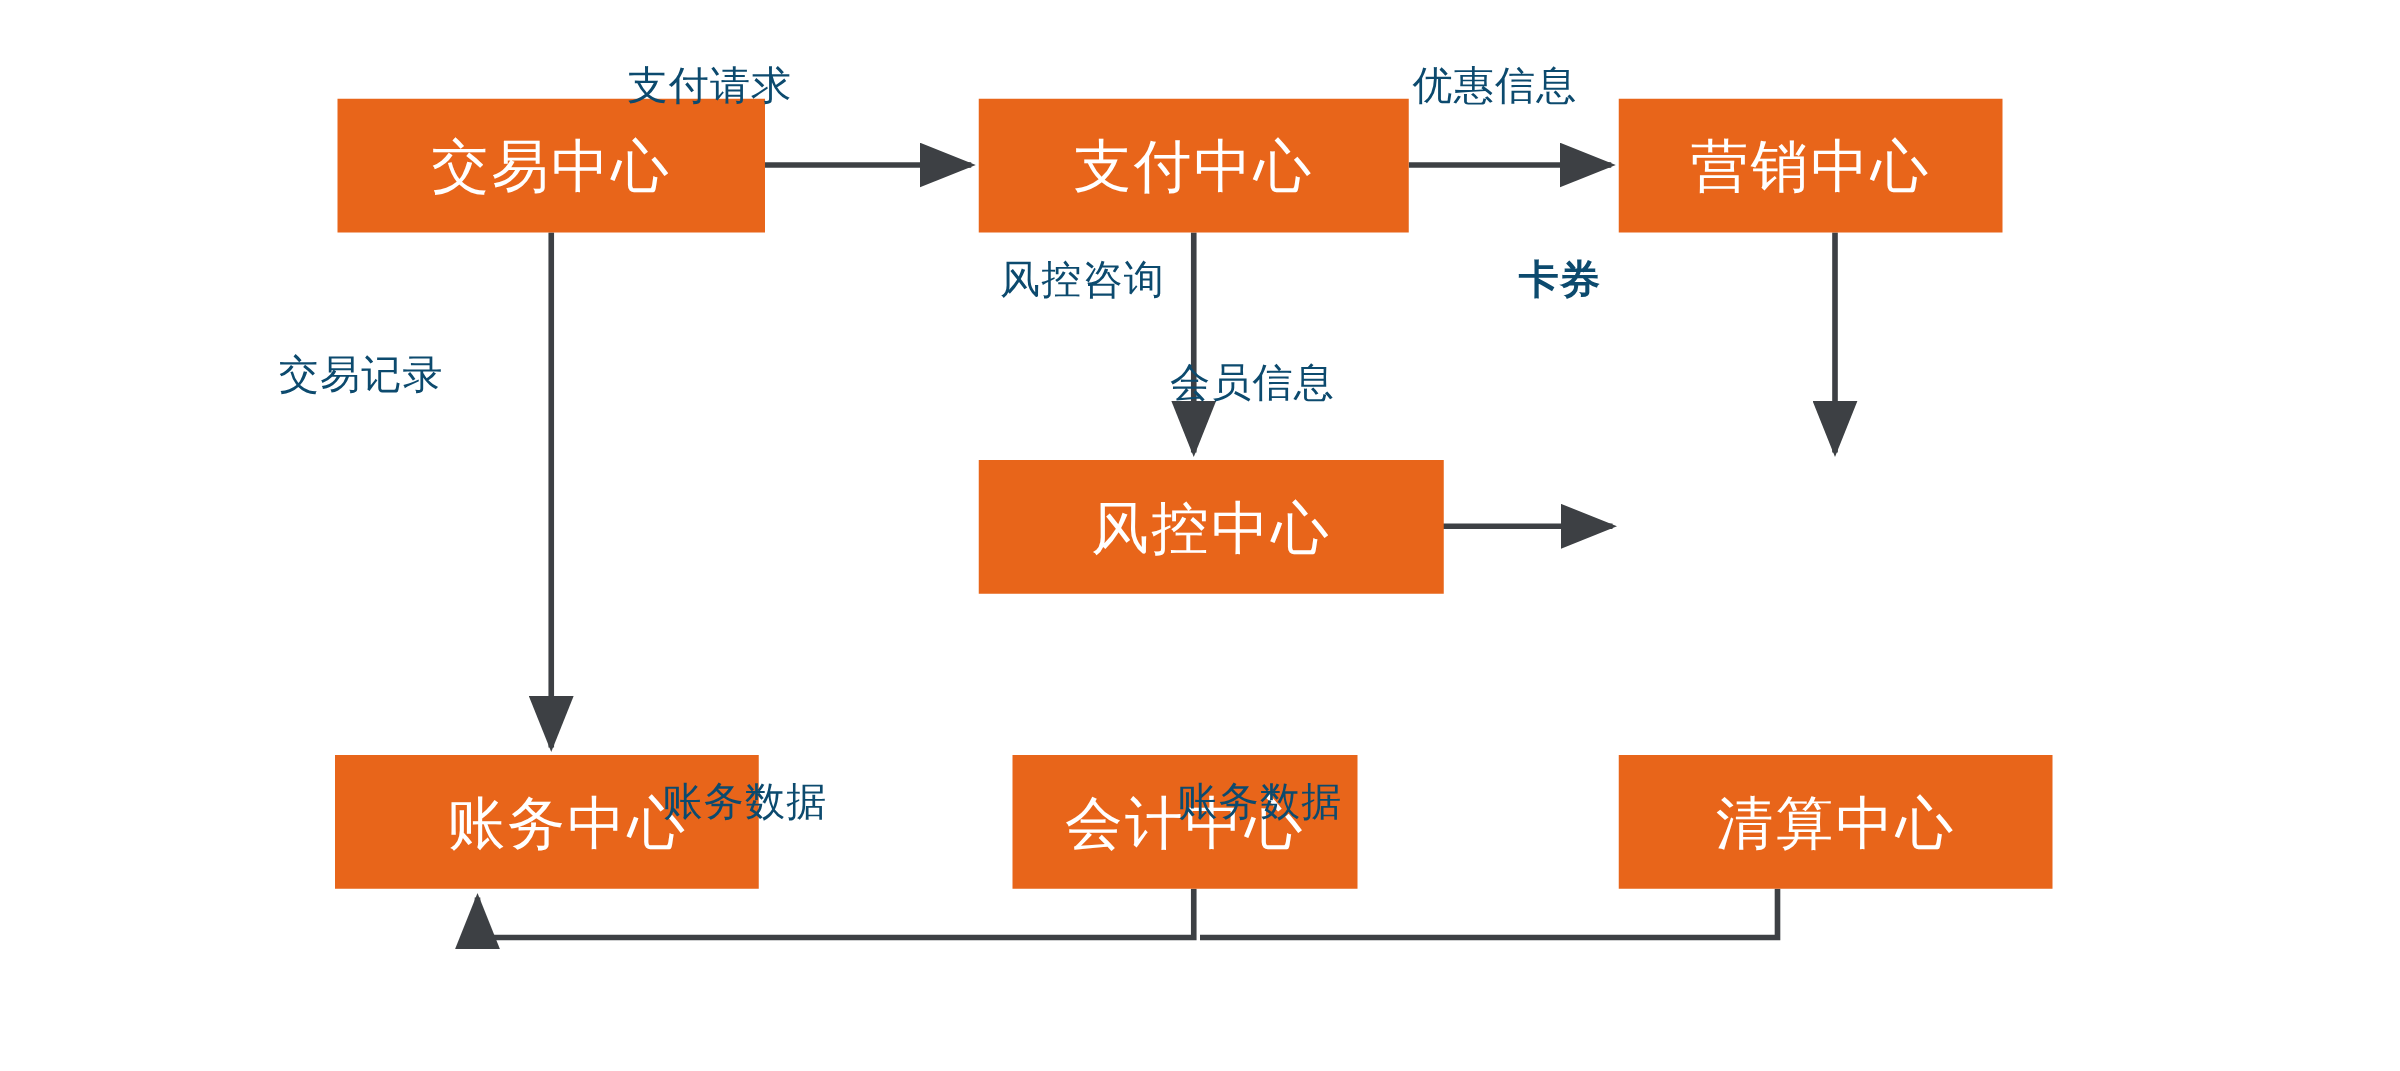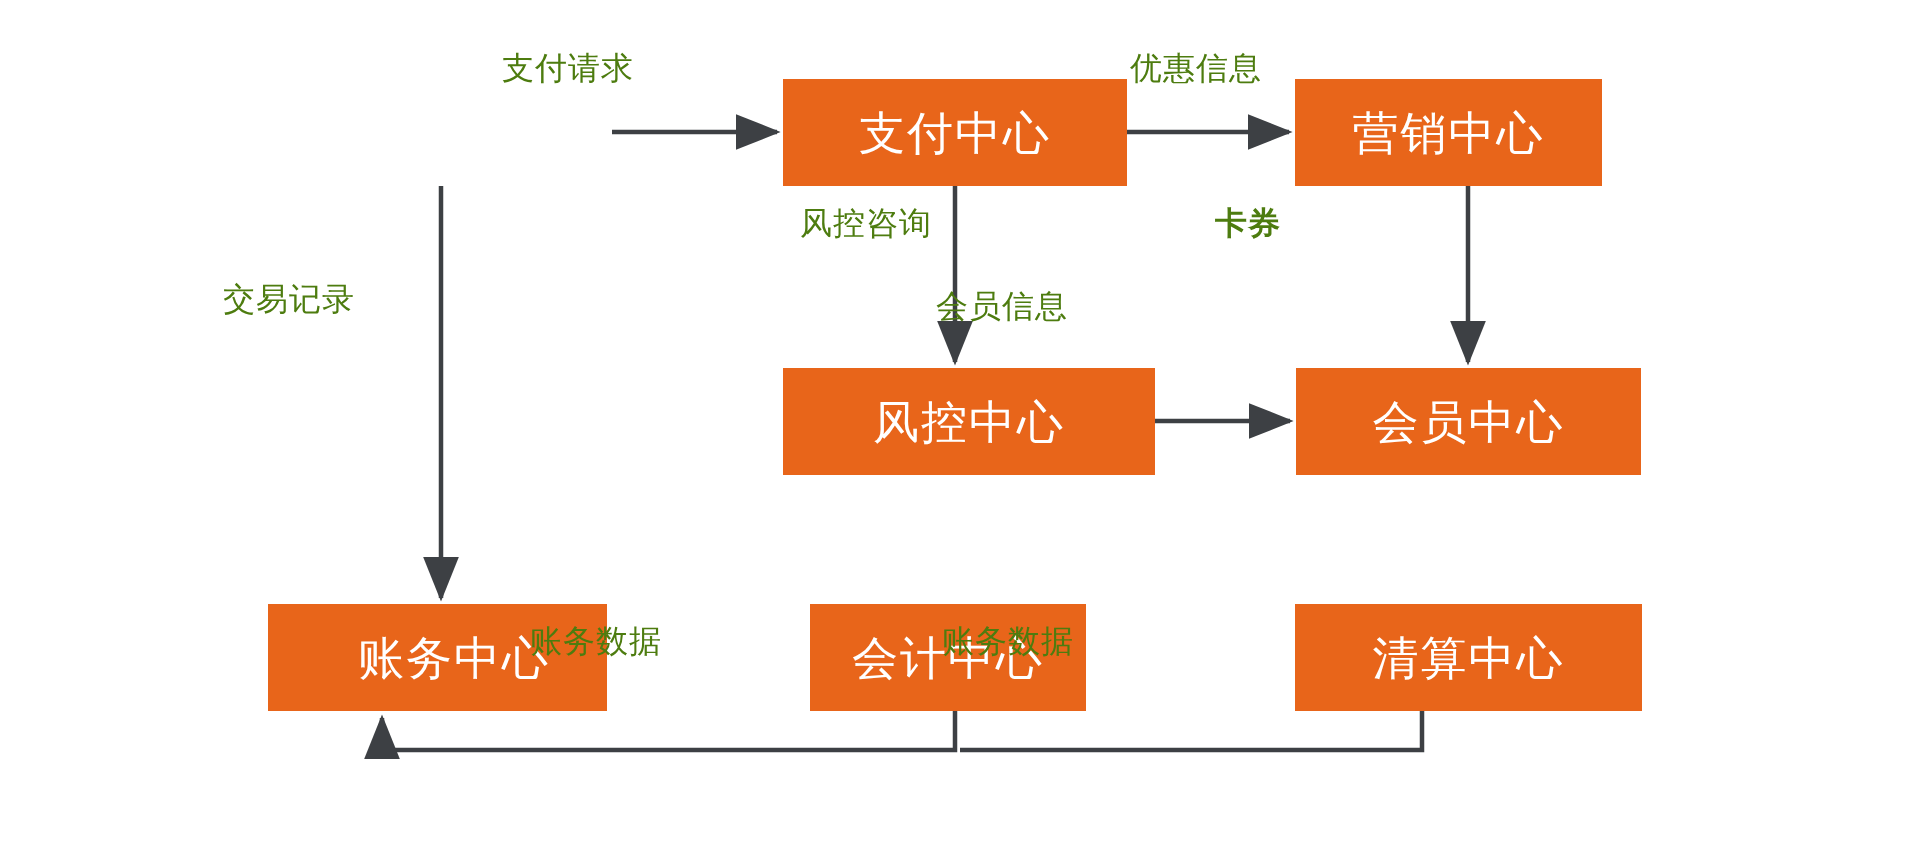--- a/index.html
+++ b/index.html
@@ -34,21 +34,21 @@
     color: #ffffff;
     font-size: 46px;
     font-weight: 400;
     letter-spacing: 2px;
     line-height: 1;
     box-sizing: border-box;
     user-select: none;
   }
   .edge-label {
     position: absolute;
-    color: #4d7c0f;
+    color: #0c4a6e;
     font-size: 32px;
     font-weight: 400;
     letter-spacing: 1px;
     line-height: 1;
     white-space: nowrap;
     user-select: none;
   }
 </style>
 </head>
 <body>
@@ -72,36 +72,36 @@
 
     <path d="M 1127,421 L 1290,421" stroke="#3D4044" stroke-width="4.5" fill="none" marker-end="url(#arrowhead)"></path>
 
     <path d="M 441,186 L 441,598" stroke="#3D4044" stroke-width="4.5" fill="none" marker-end="url(#arrowhead)"></path>
 
     <path d="M 955,711 L 955,750 L 382,750 L 382,718" stroke="#3D4044" stroke-width="4.5" fill="none" marker-end="url(#arrowhead)"></path>
 
     <path d="M 1422,711 L 1422,750 L 960,750" stroke="#3D4044" stroke-width="4.5" fill="none"></path>
   </svg>
 
+  <div class="node" style="left:270px; top:79px; width:342px; height:107px;">
+    <span>交易中心</span>
+  </div>
 
   <div class="node" style="left:783px; top:79px; width:344px; height:107px;">
     <span>支付中心</span>
   </div>
 
   <div class="node" style="left:1295px; top:79px; width:307px; height:107px;">
     <span>营销中心</span>
   </div>
 
   <div class="node" style="left:783px; top:368px; width:372px; height:107px;">
     <span>风控中心</span>
   </div>
 
-  <div class="node" style="left:1296px; top:368px; width:345px; height:107px;">
-    <span>会员中心</span>
-  </div>
 
   <div class="node" style="left:268px; top:604px; width:339px; height:107px;padding-left:33px;">
     <span>账务中心</span>
   </div>
 
   <div class="node" style="left:810px; top:604px; width:276px; height:107px;">
     <span>会计中心</span>
   </div>
 
   <div class="node" style="left:1295px; top:604px; width:347px; height:107px;">

